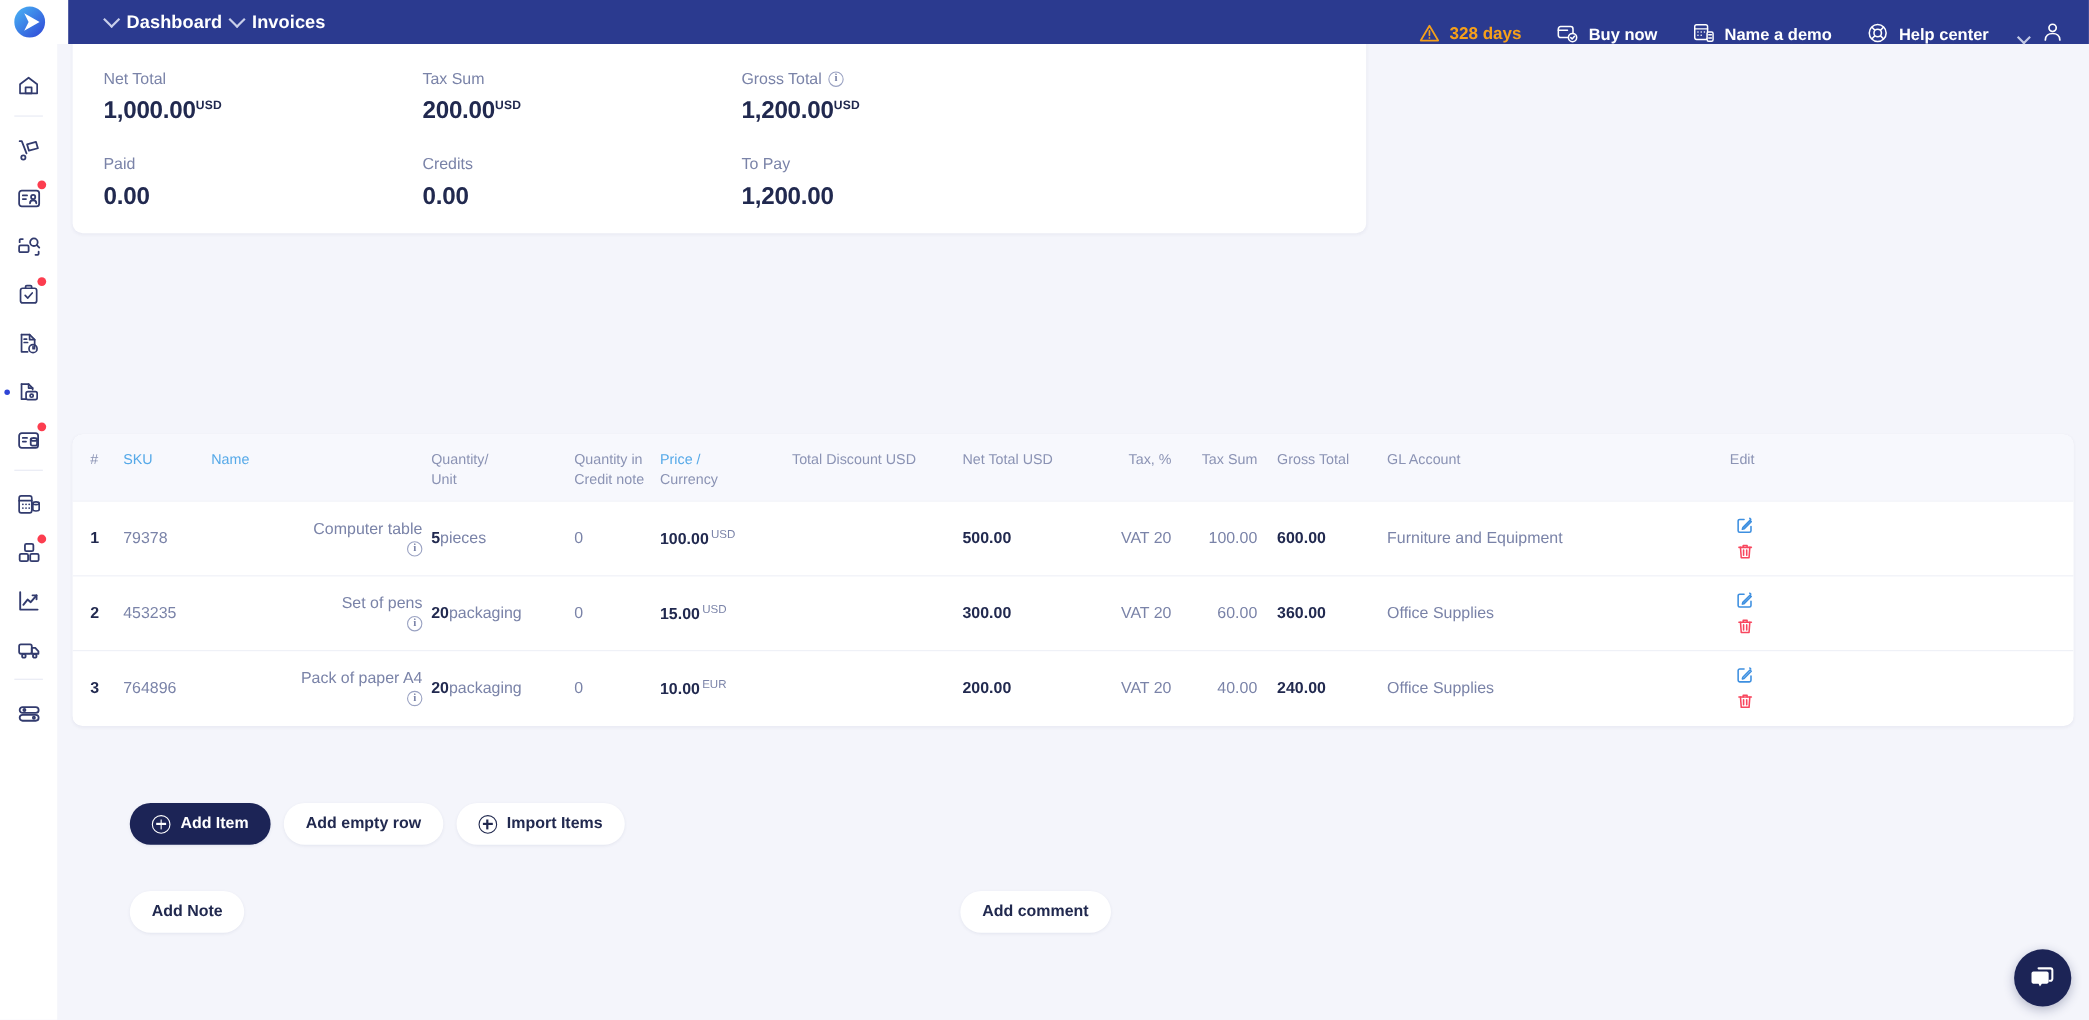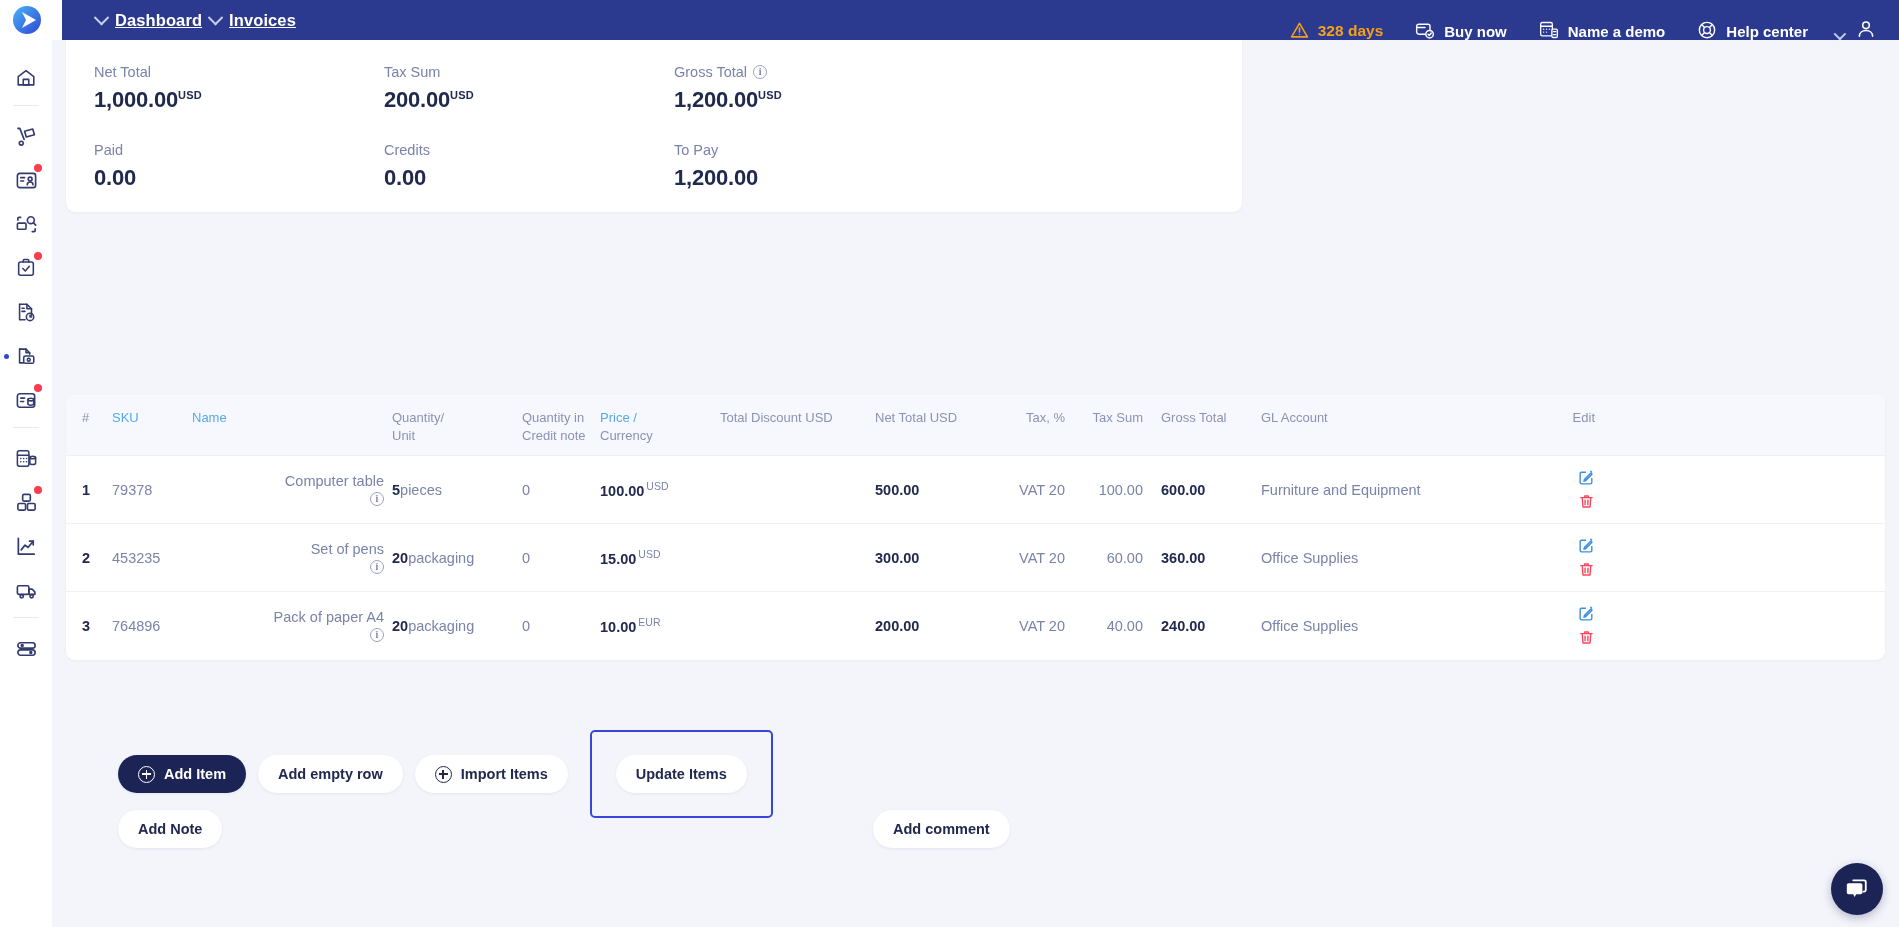--- a/index.html
+++ b/index.html
@@ -13,21 +13,21 @@
   
   .topbar {
     position: absolute; top: 0; left: 0;
     width: 1899px; height: 40px;
     background: #2b3a8f;
     display: flex; align-items: center;
     color: #ffffff;
     z-index: 40;
   }
   .topbar-logo-slot { width: 62px; height: 40px; background: #ffffff; flex: 0 0 62px; }
-  .crumbs { display: flex; align-items: center; gap: 8px; padding-left: 34px; text-decoration: underline; }
+  .crumbs { display: flex; align-items: center; gap: 8px; padding-left: 34px; }
   .crumb {
     font-size: 16.5px; font-weight: bold; color: #ffffff;
     letter-spacing: .1px; white-space: nowrap;
   }
   .chev {
     display: inline-block; width: 11px; height: 11px;
     border-right: 2px solid #c9cfea; border-bottom: 2px solid #c9cfea;
     transform: rotate(45deg) translate(-2px,-2px);
     flex: 0 0 auto;
   }
@@ -651,25 +651,20 @@
       <span class="plus"></span>
       <span>Add Item</span>
     </button>
     <button class="btn">
       <span>Add empty row</span>
     </button>
     <button class="btn">
       <span class="plus"></span>
       <span>Import Items</span>
     </button>
-    <span class="btn-focus-wrap">
-      <button class="btn">
-        <span>Update Items</span>
-      </button>
-    </span>
   </div>
 
   <div class="bottom-btns">
     <button class="btn btn-note">
       <span>Add Note</span>
     </button>
     <button class="btn btn-comment">
       <span>Add comment</span>
     </button>
   </div>

